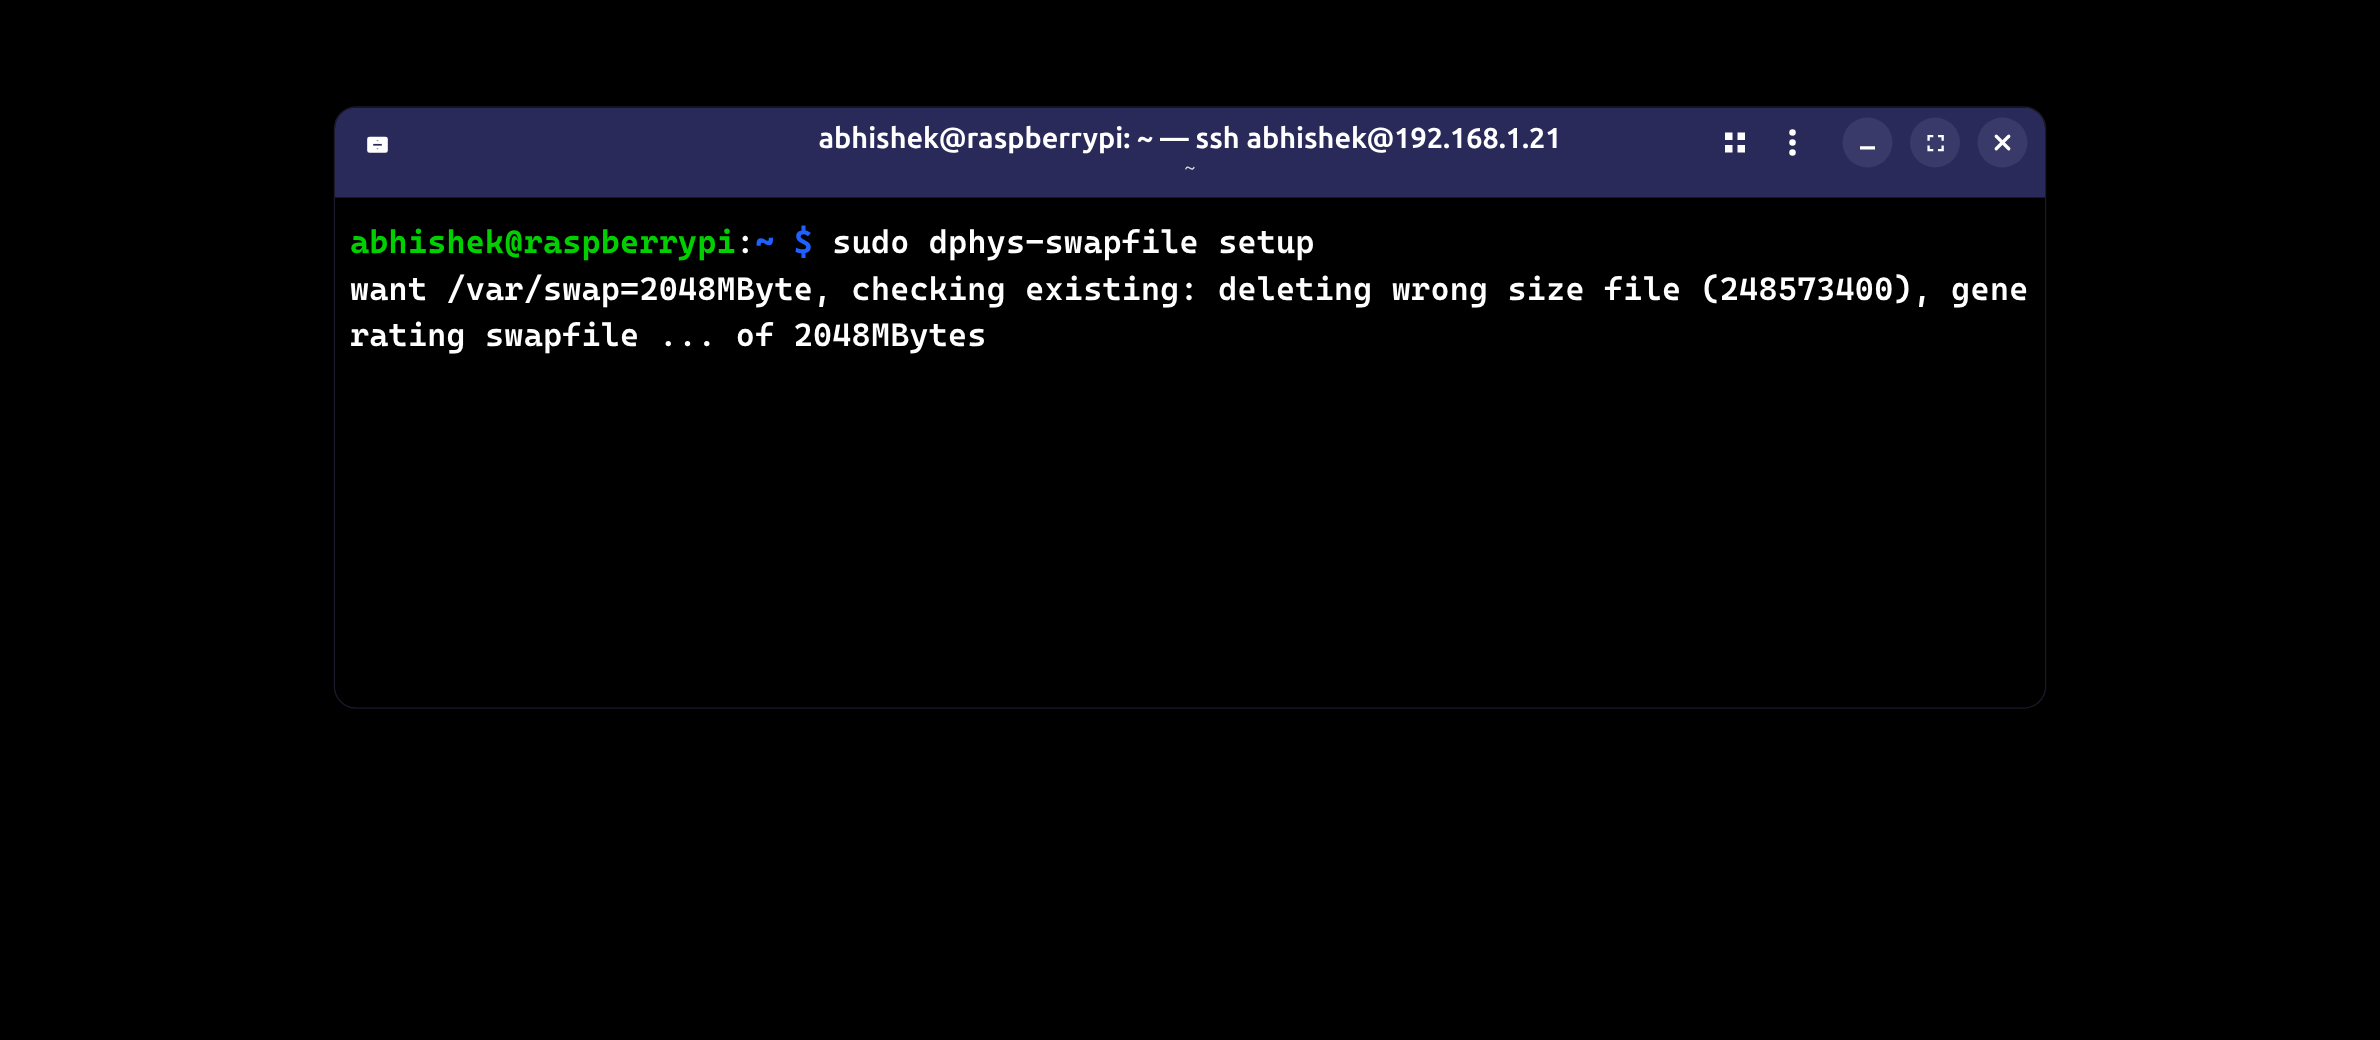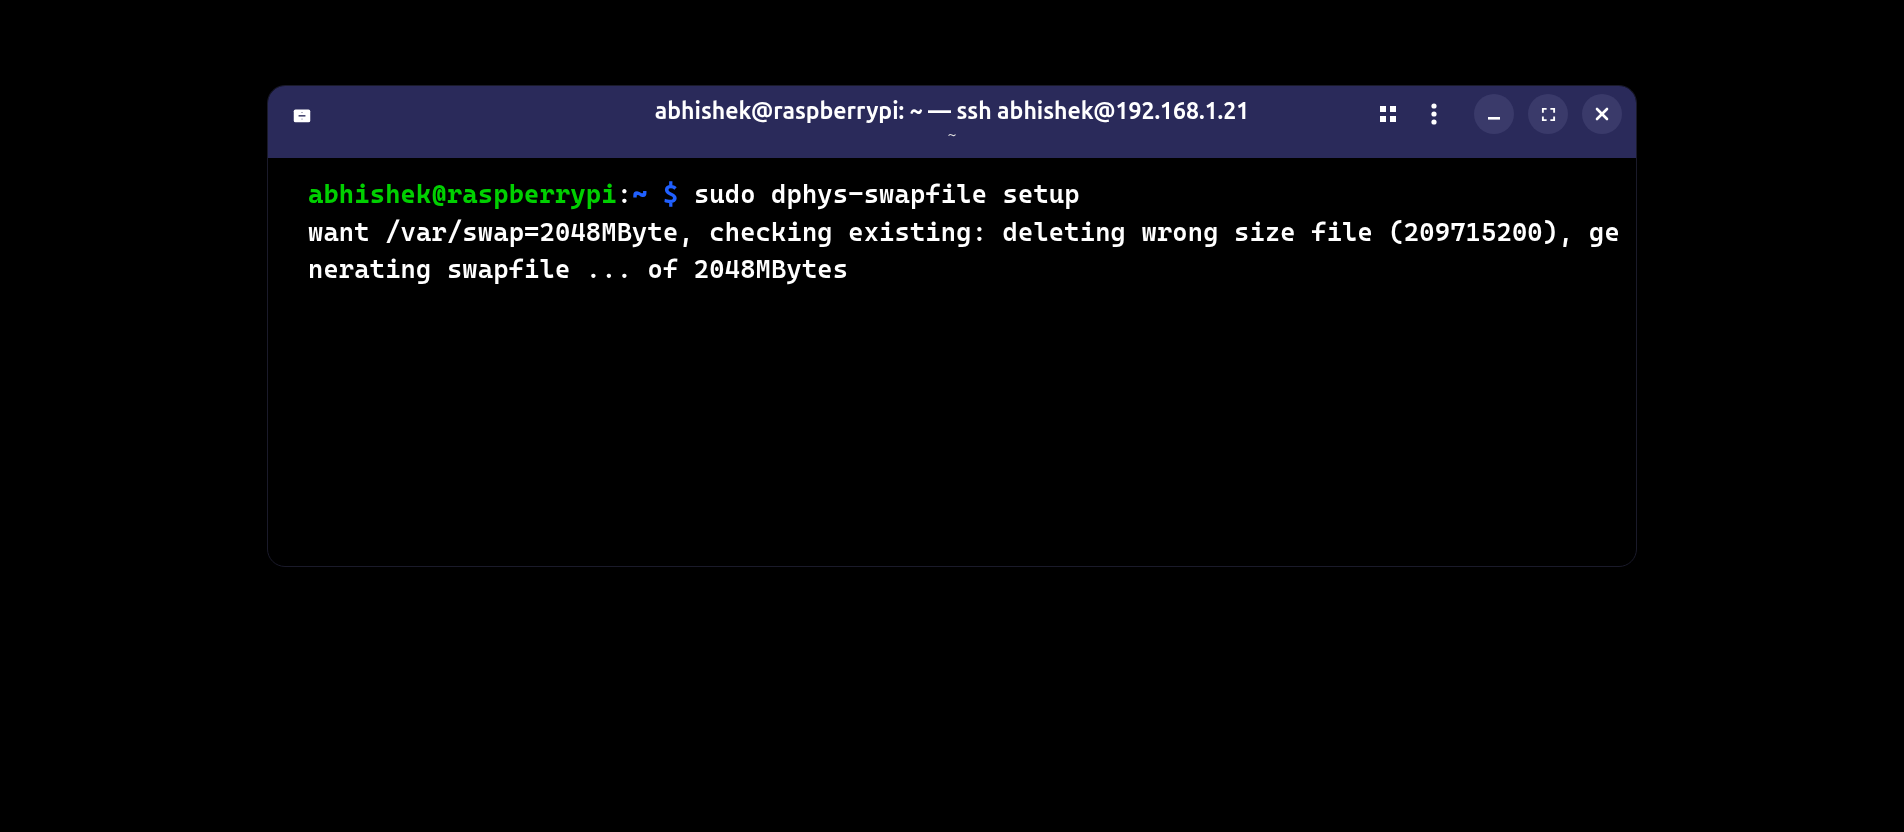--- a/index.html
+++ b/index.html
@@ -94,21 +94,21 @@
       cursor: pointer;
       color: #fff;
     }
     .terminal-body {
       padding: 18px 12px;
       font-size: 26px;
       line-height: 1.45;
       font-weight: 600;
       letter-spacing: 0.2px;
     }
-    .prompt-line { white-space: pre-wrap; word-break: break-all; margin-left: 28px; }
+    .prompt-line { white-space: pre-wrap; word-break: break-all; }
     .user-host { color: #00d000; font-weight: 700; }
     .colon { color: #ffffff; }
     .cwd { color: #2060ff; font-weight: 700; }
     .dollar { color: #2060ff; font-weight: 700; }
     .cmd { color: #ffffff; }
     .out { color: #ffffff; }
     .cursor {
       display: inline-block;
       width: 16px;
       height: 28px;
@@ -172,15 +172,15 @@
             <line x1="2" y1="2" x2="12" y2="12"></line>
             <line x1="12" y1="2" x2="2" y2="12"></line>
           </svg>
         </div>
       </div>
     </div>
   </div>
 
   <div class="terminal-body">
     <div class="prompt-line"><span class="user-host">abhishek@raspberrypi</span><span class="colon">:</span><span class="cwd">~ </span><span class="dollar">$</span><span class="cmd"> </span><span class="cmd">sudo dphys-swapfile setup</span></div>
-    <div class="prompt-line out">want /var/swap=2048MByte, checking existing: deleting wrong size file (209715200), generating swapfile ... of 2048MBytes</div>
+    <div class="prompt-line out">want /var/swap=2048MByte, checking existing: deleting wrong size file (248573400), generating swapfile ... of 2048MBytes</div>
   </div>
 </div>
 
 </body></html>

